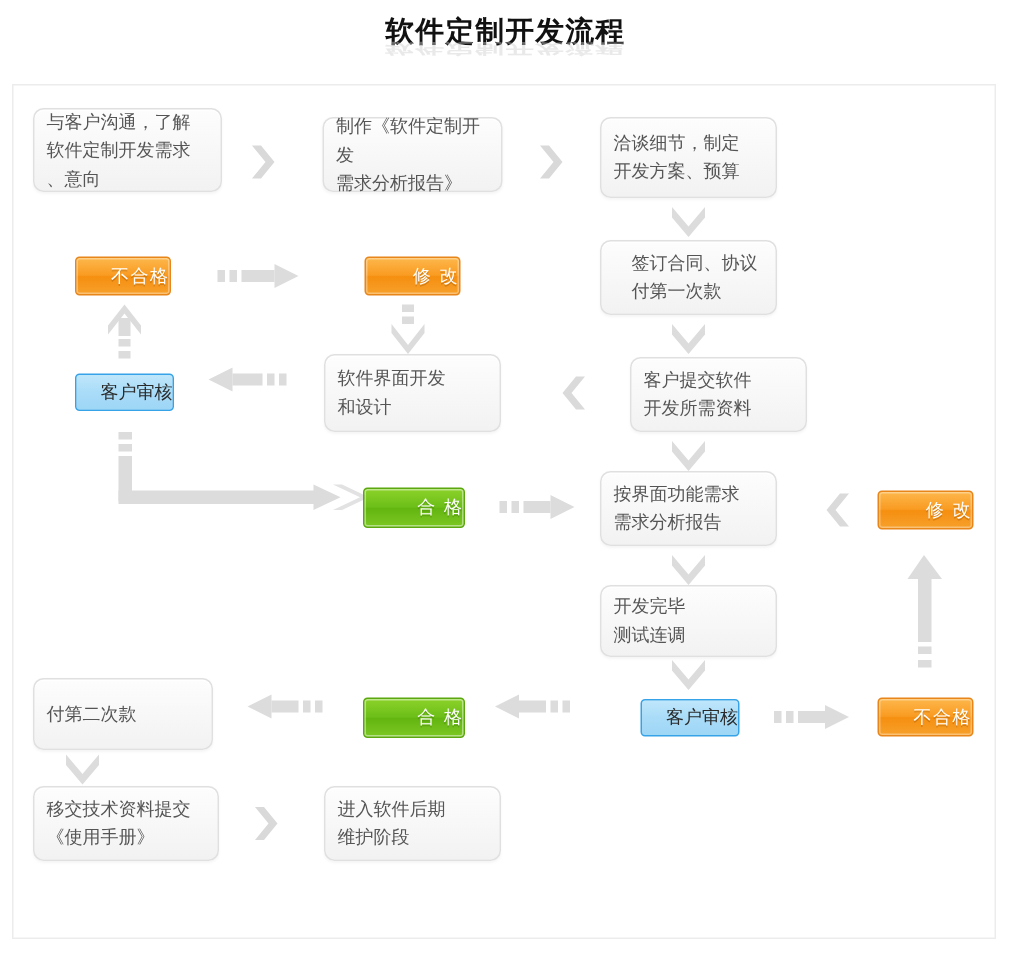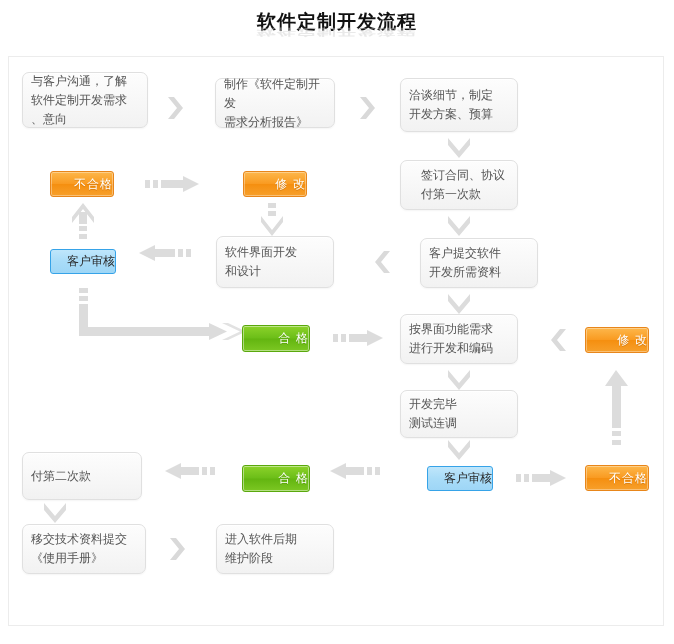--- a/index.html
+++ b/index.html
@@ -253,21 +253,21 @@
 <div class="node" style="left:420px;top:238px;width:118px;height:50px;">
   <span>
       <div>客户提交软件</div>
       <div>开发所需资料</div>
     </span>
 </div>
 
 <div class="node" style="left:400px;top:314px;width:118px;height:50px;font-family:Liberation Serif, serif;">
   <span>
       <div>按界面功能需求</div>
-      <div>进行开发和编码</div>
+      <div>需求分析报告</div>
     </span>
 </div>
 
 <div class="node" style="left:400px;top:390px;width:118px;height:48px;">
   <span>
       <div>开发完毕</div>
       <div>测试连调</div>
     </span>
 </div>
 

